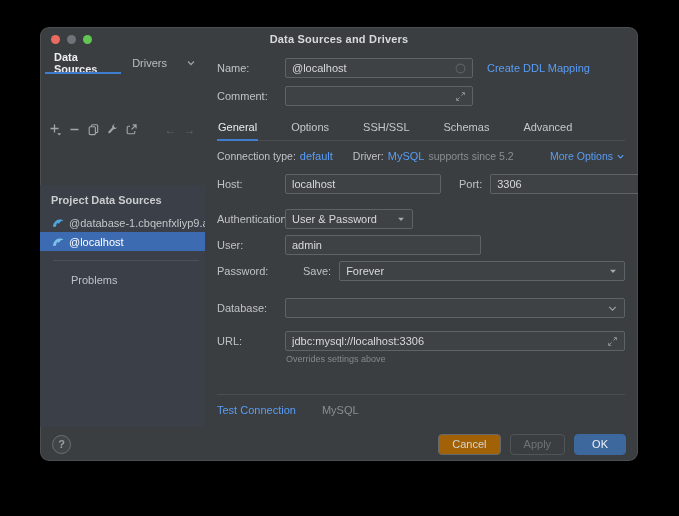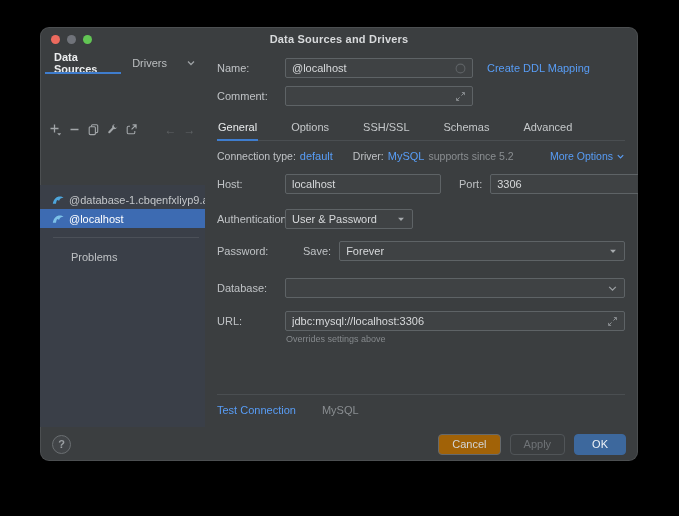--- a/index.html
+++ b/index.html
@@ -150,20 +150,21 @@
         <span class="spacer"></span>
         <div class="tbtn disabled">
             <span class="nav-arrow">←</span>
           </div>
         <div class="tbtn disabled">
             <span class="nav-arrow">→</span>
           </div>
       </div>
 
       <div class="sidebar-list">
+        <div class="list-header">Project Data Sources</div>
         <div class="list-item">
           <span class="ds-icon">
             <svg class="icon-svg" width="12" height="12" viewBox="0 0 12 12">
                 <path d="M0.8 9.8 C1.5 5.0 4.4 2.4 7.9 2.4 C9.4 2.4 10.6 2.9 11.5 3.8 C9.2 3.9 7.7 5.0 7.1 6.8 L5.1 6.0 C4.5 7.1 4.1 8.4 4.0 9.8 Z" fill="#4da6dd"></path>
               </svg>
           </span>
           <span>@database-1.cbqenfxliyp9.ap</span>
         </div>
         <div class="list-item selected">
           <span class="ds-icon">
@@ -244,20 +245,26 @@
         <div class="field dropdown w-auth">
           <span>User &amp; Password</span>
           <svg class="icon-svg" width="10" height="10" viewBox="0 0 12 12">
               <path d="M2.5 4.5h7l-3.5 4z" fill="#a7abae"></path>
             </svg>
         </div>
       </div>
 
       <div class="gap6"></div>
 
+      <div class="row">
+        <span class="lbl">User:</span>
+        <div class="field w-host">
+          <input value="admin" style="">
+        </div>
+      </div>
 
       <div class="gap6"></div>
 
       <div class="row">
         <span class="lbl">Password:</span>
         <span class="lbl inline">Save:</span>
         <div class="field dropdown grow">
           <span>Forever</span>
           <svg class="icon-svg" width="10" height="10" viewBox="0 0 12 12">
               <path d="M2.5 4.5h7l-3.5 4z" fill="#a7abae"></path>

